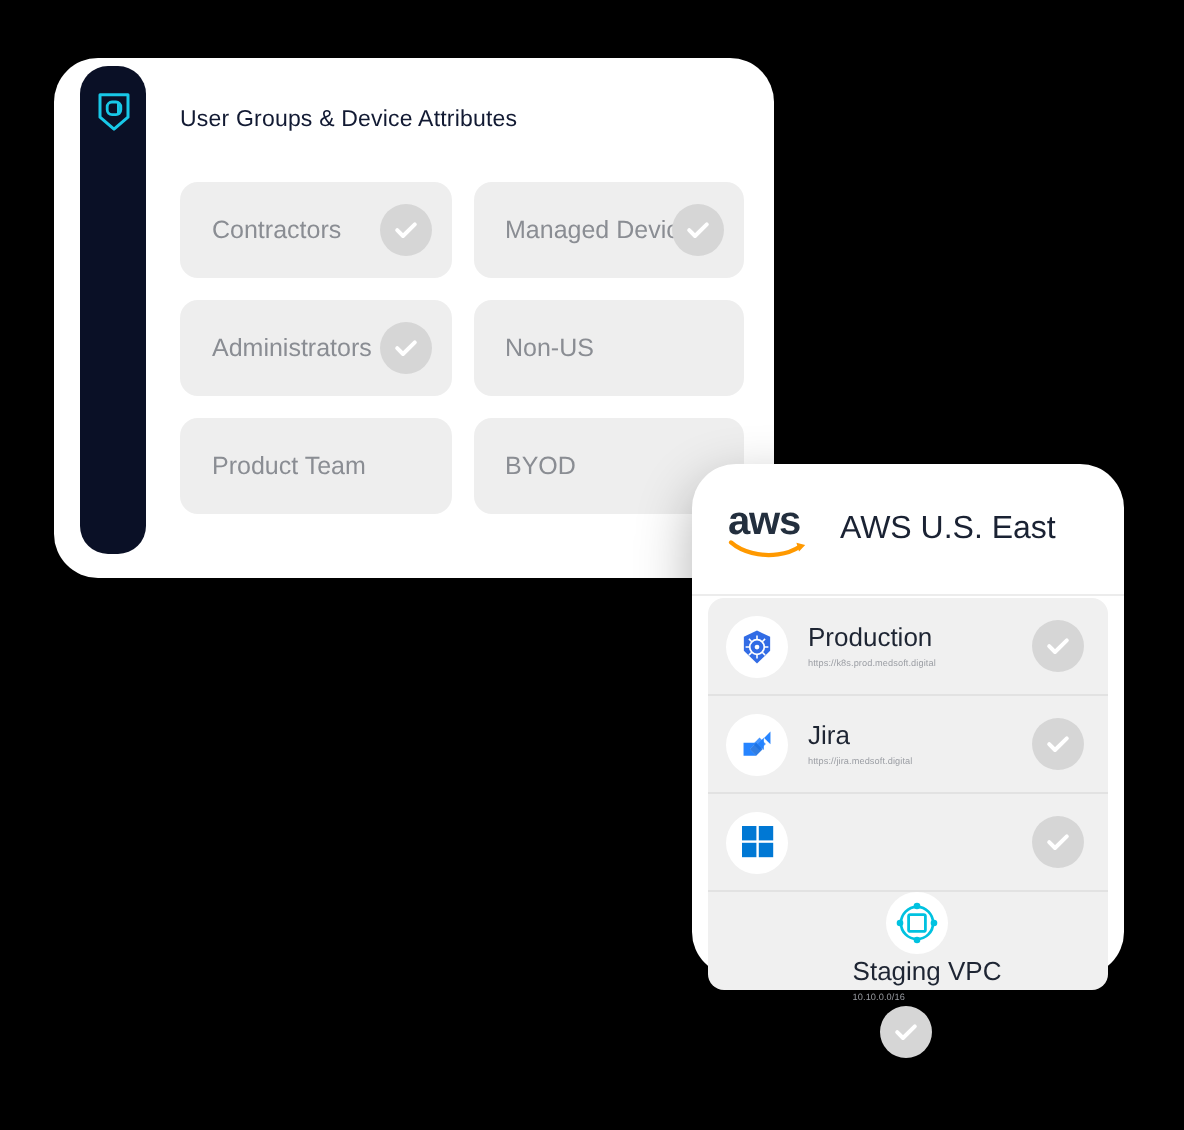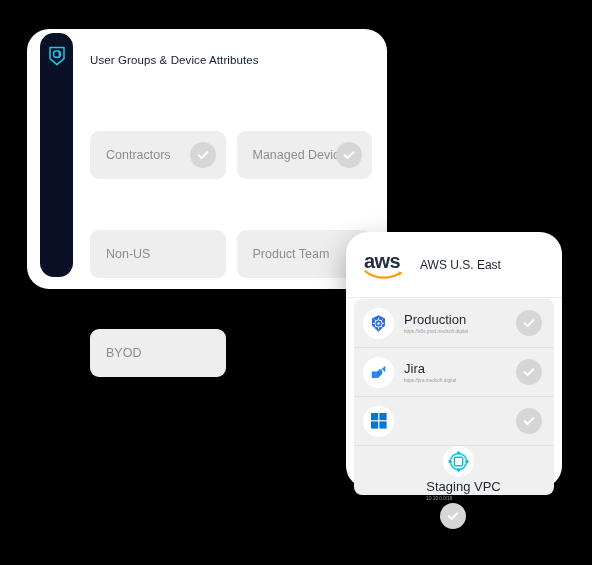--- a/index.html
+++ b/index.html
@@ -72,21 +72,20 @@
     position: relative;
     height: 48px;
     background: #eeeeee;
     border-radius: 9px;
     display: flex;
     align-items: center;
     box-sizing: border-box;
     padding-left: 16px;
     padding-right: 12px;
     overflow: visible;
-    margin-top: 40px;
   }
 
   .group-chip-label {
     font-size: 12.5px;
     color: #8a8d93;
     white-space: nowrap;
   }
 
   .chip-check {
     position: absolute;
@@ -142,21 +141,21 @@
     top: 0;
     font-size: 20px;
     font-weight: bold;
     color: #232f3e;
     letter-spacing: -0.6px;
     line-height: 20px;
   }
 
   #aws-region-title {
     margin-left: 12px;
-    font-size: 12px;
+    font-size: 16px;
     color: #1a2233;
     white-space: nowrap;
   }
 
   #aws-rows {
     position: absolute;
     left: 8px;
     top: 67px;
     width: 200px;
   }
@@ -248,20 +247,28 @@
 
     <div class="group-chip">
       <span class="group-chip-label">Managed Device</span>
       <span class="chip-check">
         <svg class="check-glyph" width="14" height="14" viewBox="0 0 14 14">
           <path d="M2.6 7.1l2.9 2.9L11.4 4.2" stroke="#ffffff" stroke-width="2" fill="none" stroke-linecap="round" stroke-linejoin="round"></path>
         </svg>
       </span>
     </div>
 
+    <div class="group-chip">
+      <span class="group-chip-label">Administrators</span>
+      <span class="chip-check">
+        <svg class="check-glyph" width="14" height="14" viewBox="0 0 14 14">
+          <path d="M2.6 7.1l2.9 2.9L11.4 4.2" stroke="#ffffff" stroke-width="2" fill="none" stroke-linecap="round" stroke-linejoin="round"></path>
+        </svg>
+      </span>
+    </div>
 
     <div class="group-chip">
       <span class="group-chip-label">Non-US</span>
 
     </div>
 
     <div class="group-chip">
       <span class="group-chip-label">Product Team</span>
 
     </div>

